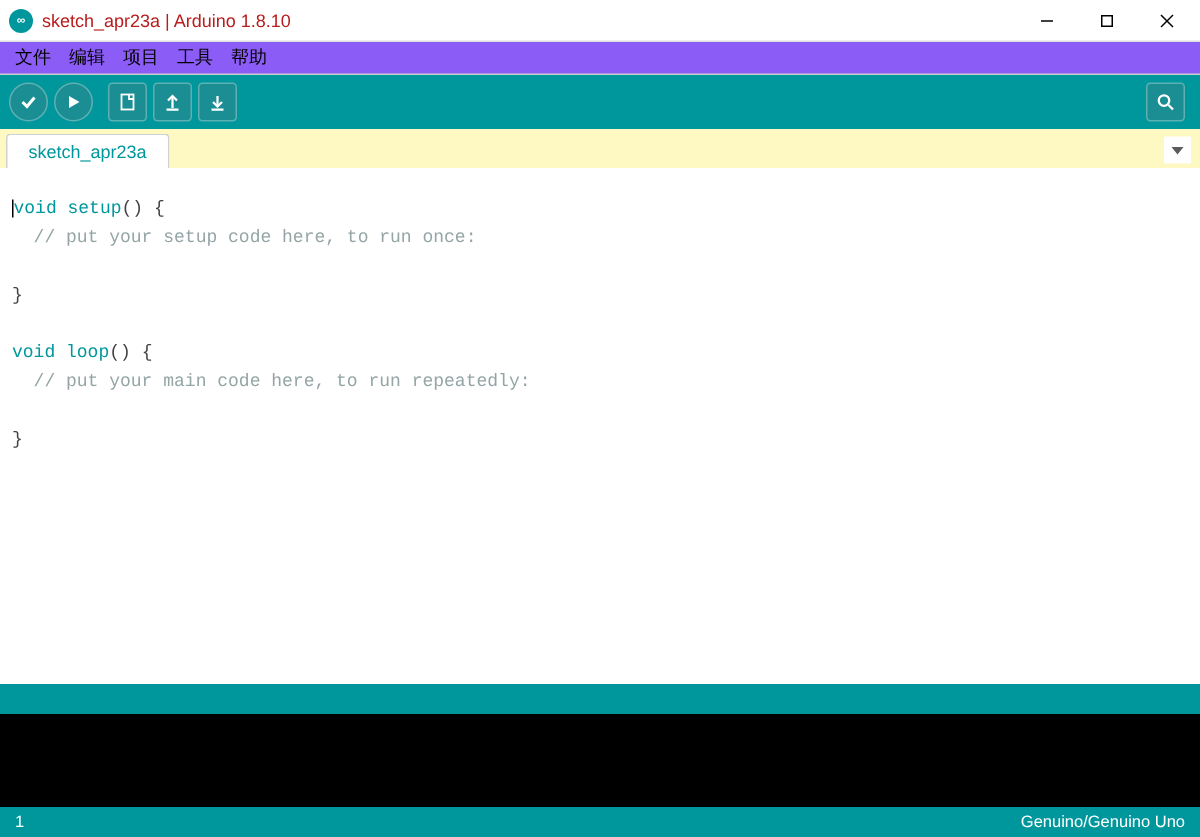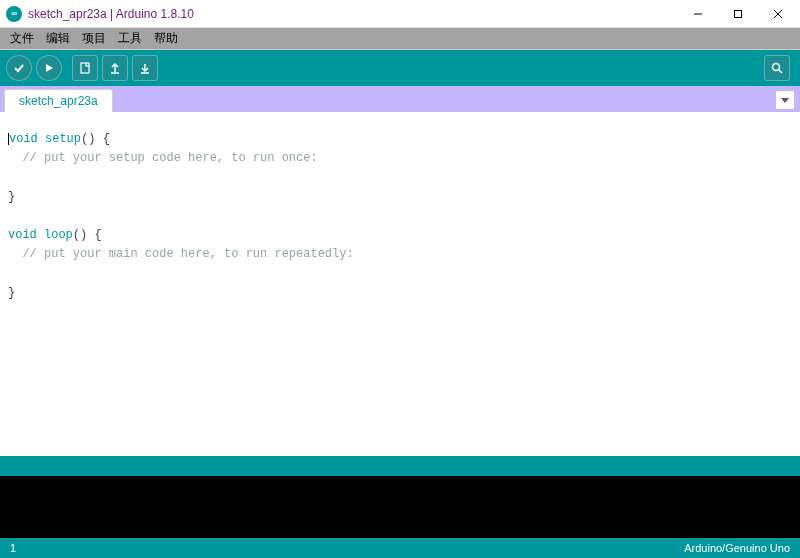--- a/index.html
+++ b/index.html
@@ -1,33 +1,33 @@
 <!DOCTYPE html>
 <html><head>
 <meta charset="utf-8">
 <style>
   * { margin: 0; padding: 0; box-sizing: border-box; }
   body { font-family: "Microsoft YaHei", Arial, sans-serif; font-size: 12px; width: 800px; height: 558px; display: flex; flex-direction: column; background: #fff; overflow: hidden; }
   
   .titlebar { height: 28px; display: flex; align-items: center; padding: 0 2px 0 6px; background: #fff; border-bottom: 1px solid #e0e0e0; }
   .titlebar .logo { width: 16px; height: 16px; border-radius: 50%; background: #00979c; color: #fff; display: inline-flex; align-items: center; justify-content: center; font-size: 8px; font-weight: bold; margin-right: 6px; }
-  .titlebar .title { flex: 1; font-size: 12px; color: #701a75; }
+  .titlebar .title { flex: 1; font-size: 12px; color: #b91c1c; }
   .winbtn { width: 40px; height: 28px; display: inline-flex; align-items: center; justify-content: center; font-size: 11px; color: #333; }
   .winbtn svg { width: 10px; height: 10px; }
   
-  .menubar { height: 22px; display: flex; align-items: center; padding: 0 4px; background: #a3a3a3; border-bottom: 1px solid #ccc; font-size: 12px; }
+  .menubar { height: 22px; display: flex; align-items: center; padding: 0 4px; background: #8b5cf6; border-bottom: 1px solid #ccc; font-size: 12px; }
   .menubar .menuitem { padding: 2px 6px; }
   
   .toolbar { height: 36px; background: #00979c; display: flex; align-items: center; padding: 0 6px; }
   .toolbtn { width: 26px; height: 26px; border-radius: 3px; background: #1b8e93; color: #fff; display: inline-flex; align-items: center; justify-content: center; margin-right: 4px; border: 1px solid rgba(255,255,255,0.3); }
   .toolbtn.round { border-radius: 50%; }
   .toolbtn svg { width: 14px; height: 14px; }
   .toolbar .spacer { flex: 1; }
   
-  .tabbar { height: 26px; background: #c4b5fd; display: flex; align-items: flex-end; padding: 0 6px 0 2px; }
+  .tabbar { height: 26px; background: #fef9c3; display: flex; align-items: flex-end; padding: 0 6px 0 2px; }
   .tab { background: #fff; padding: 4px 14px; font-size: 12px; color: #00979c; border-radius: 3px 3px 0 0; border-top: 1px solid #d0d0d0; border-left: 1px solid #d0d0d0; border-right: 1px solid #d0d0d0; margin-left: 2px; }
   .tabbar .spacer { flex: 1; }
   .tabmenu { width: 18px; height: 18px; background: #fff; display: inline-flex; align-items: center; justify-content: center; margin-bottom: 3px; color: #5b5b5b; }
   
   .editor { flex: 1; background: #fff; font-family: Consolas, "Courier New", monospace; font-size: 12px; padding: 18px 8px; color: #434343; white-space: pre; line-height: 1.6; overflow: auto; position: relative; }
   .editor .kw { color: #00979c; }
   .editor .cm { color: #95a5a6; }
   .cursor { display:inline-block; width:1px; height:12px; background:#000; vertical-align:middle; }
   
   .msgbar { height: 20px; background: #00979c; }
@@ -129,14 +129,14 @@
 <span>}</span>
 </div>
 
 <div class="msgbar"></div>
 
 <div class="console"></div>
 
 <div class="statusbar">
   <span>1</span>
   <span class="spacer"></span>
-  <span>Arduino/Genuino Uno</span>
+  <span>Genuino/Genuino Uno</span>
 </div>
 
 </body></html>

